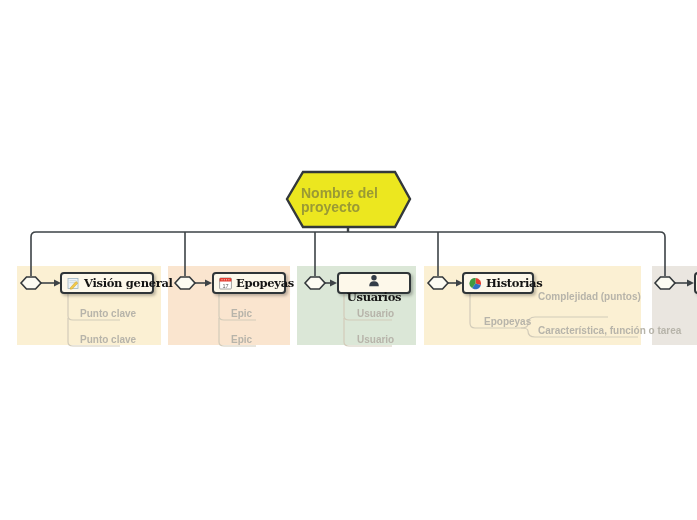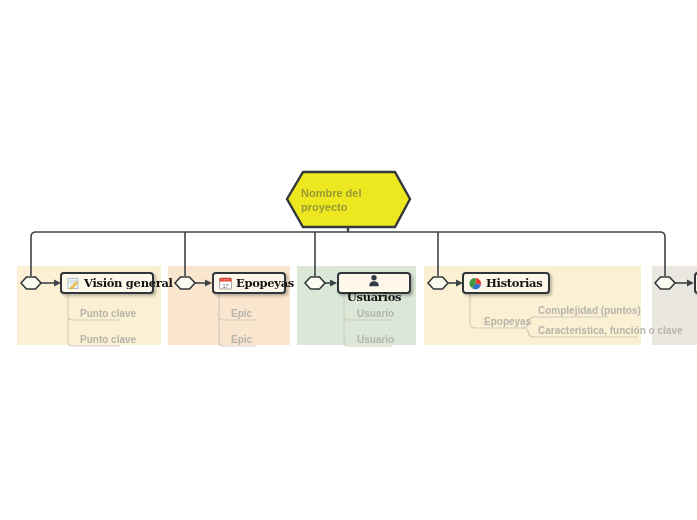--- a/index.html
+++ b/index.html
@@ -20,21 +20,21 @@
     color:#141414;letter-spacing:-0.3px;white-space:nowrap;line-height:1;
     padding-top:1px;
   }
   .child-label{
     position:absolute;font-size:10px;line-height:9px;color:#b7b4aa;
     white-space:nowrap;
     font-weight:bold;
   }
   #root-label{
     position:absolute;left:301px;top:186px;width:80px;
-    font-weight:bold;font-size:11px;line-height:14px;color:#9a9a35;
+    font-weight:bold;font-size:14px;line-height:14px;color:#9a9a35;
   }
   .icon{display:inline-flex;align-items:center;}
 </style>
 </head>
 <body>
 
 <div id="canvas">
 
   <div class="bgblock" style="left:17px;width:144px;background:#fbf0d3;"></div>
   <div class="bgblock" style="left:168px;width:122px;background:#fae5cf;"></div>
@@ -119,21 +119,21 @@
   <div class="topic" style="left:337px;width:74px;flex-direction:column;">
     <span class="icon">
       <svg width="12" height="13" viewBox="0 0 12 13">
         <circle cx="6" cy="3.8" r="2.7" fill="#333c47"></circle>
         <path d="M1.2 12.2 Q1.2 7.3 6 7.3 Q10.8 7.3 10.8 12.2 Z" fill="#333c47"></path>
       </svg>
     </span>
     <span class="topic-label">Usuarios</span>
   </div>
 
-  <div class="topic" style="left:462px;width:88px;">
+  <div class="topic" style="left:462px;width:72px;">
     <span class="icon">
       <svg width="13" height="13" viewBox="0 0 13 13">
         <path d="M6.5 6.5 L6.5 1 A5.5 5.5 0 0 1 11.8 8 Z" fill="#e43d30"></path>
         <path d="M6.5 6.5 L11.8 8 A5.5 5.5 0 0 1 3 11.1 Z" fill="#2f6fbf"></path>
         <path d="M6.5 6.5 L3 11.1 A5.5 5.5 0 0 1 6.5 1 Z" fill="#3f9a3f"></path>
       </svg>
     </span>
     <span class="topic-label">Historias</span>
   </div>
 
@@ -144,16 +144,16 @@
   <div class="child-label" style="left:80px;top:309px;">Punto clave</div>
   <div class="child-label" style="left:80px;top:335px;">Punto clave</div>
 
   <div class="child-label" style="left:231px;top:309px;">Epic</div>
   <div class="child-label" style="left:231px;top:335px;">Epic</div>
 
   <div class="child-label" style="left:357px;top:309px;">Usuario</div>
   <div class="child-label" style="left:357px;top:335px;">Usuario</div>
 
   <div class="child-label" style="left:484px;top:317px;">Epopeyas</div>
-  <div class="child-label" style="left:538px;top:306px;">Complejidad (puntos)</div>
-  <div class="child-label" style="left:538px;top:326px;">Característica, función o clave</div>
+  <div class="child-label" style="left:538px;top:292px;">Complejidad (puntos)</div>
+  <div class="child-label" style="left:538px;top:326px;">Característica, función o tarea</div>
 
 </div>
 
 </body></html>

